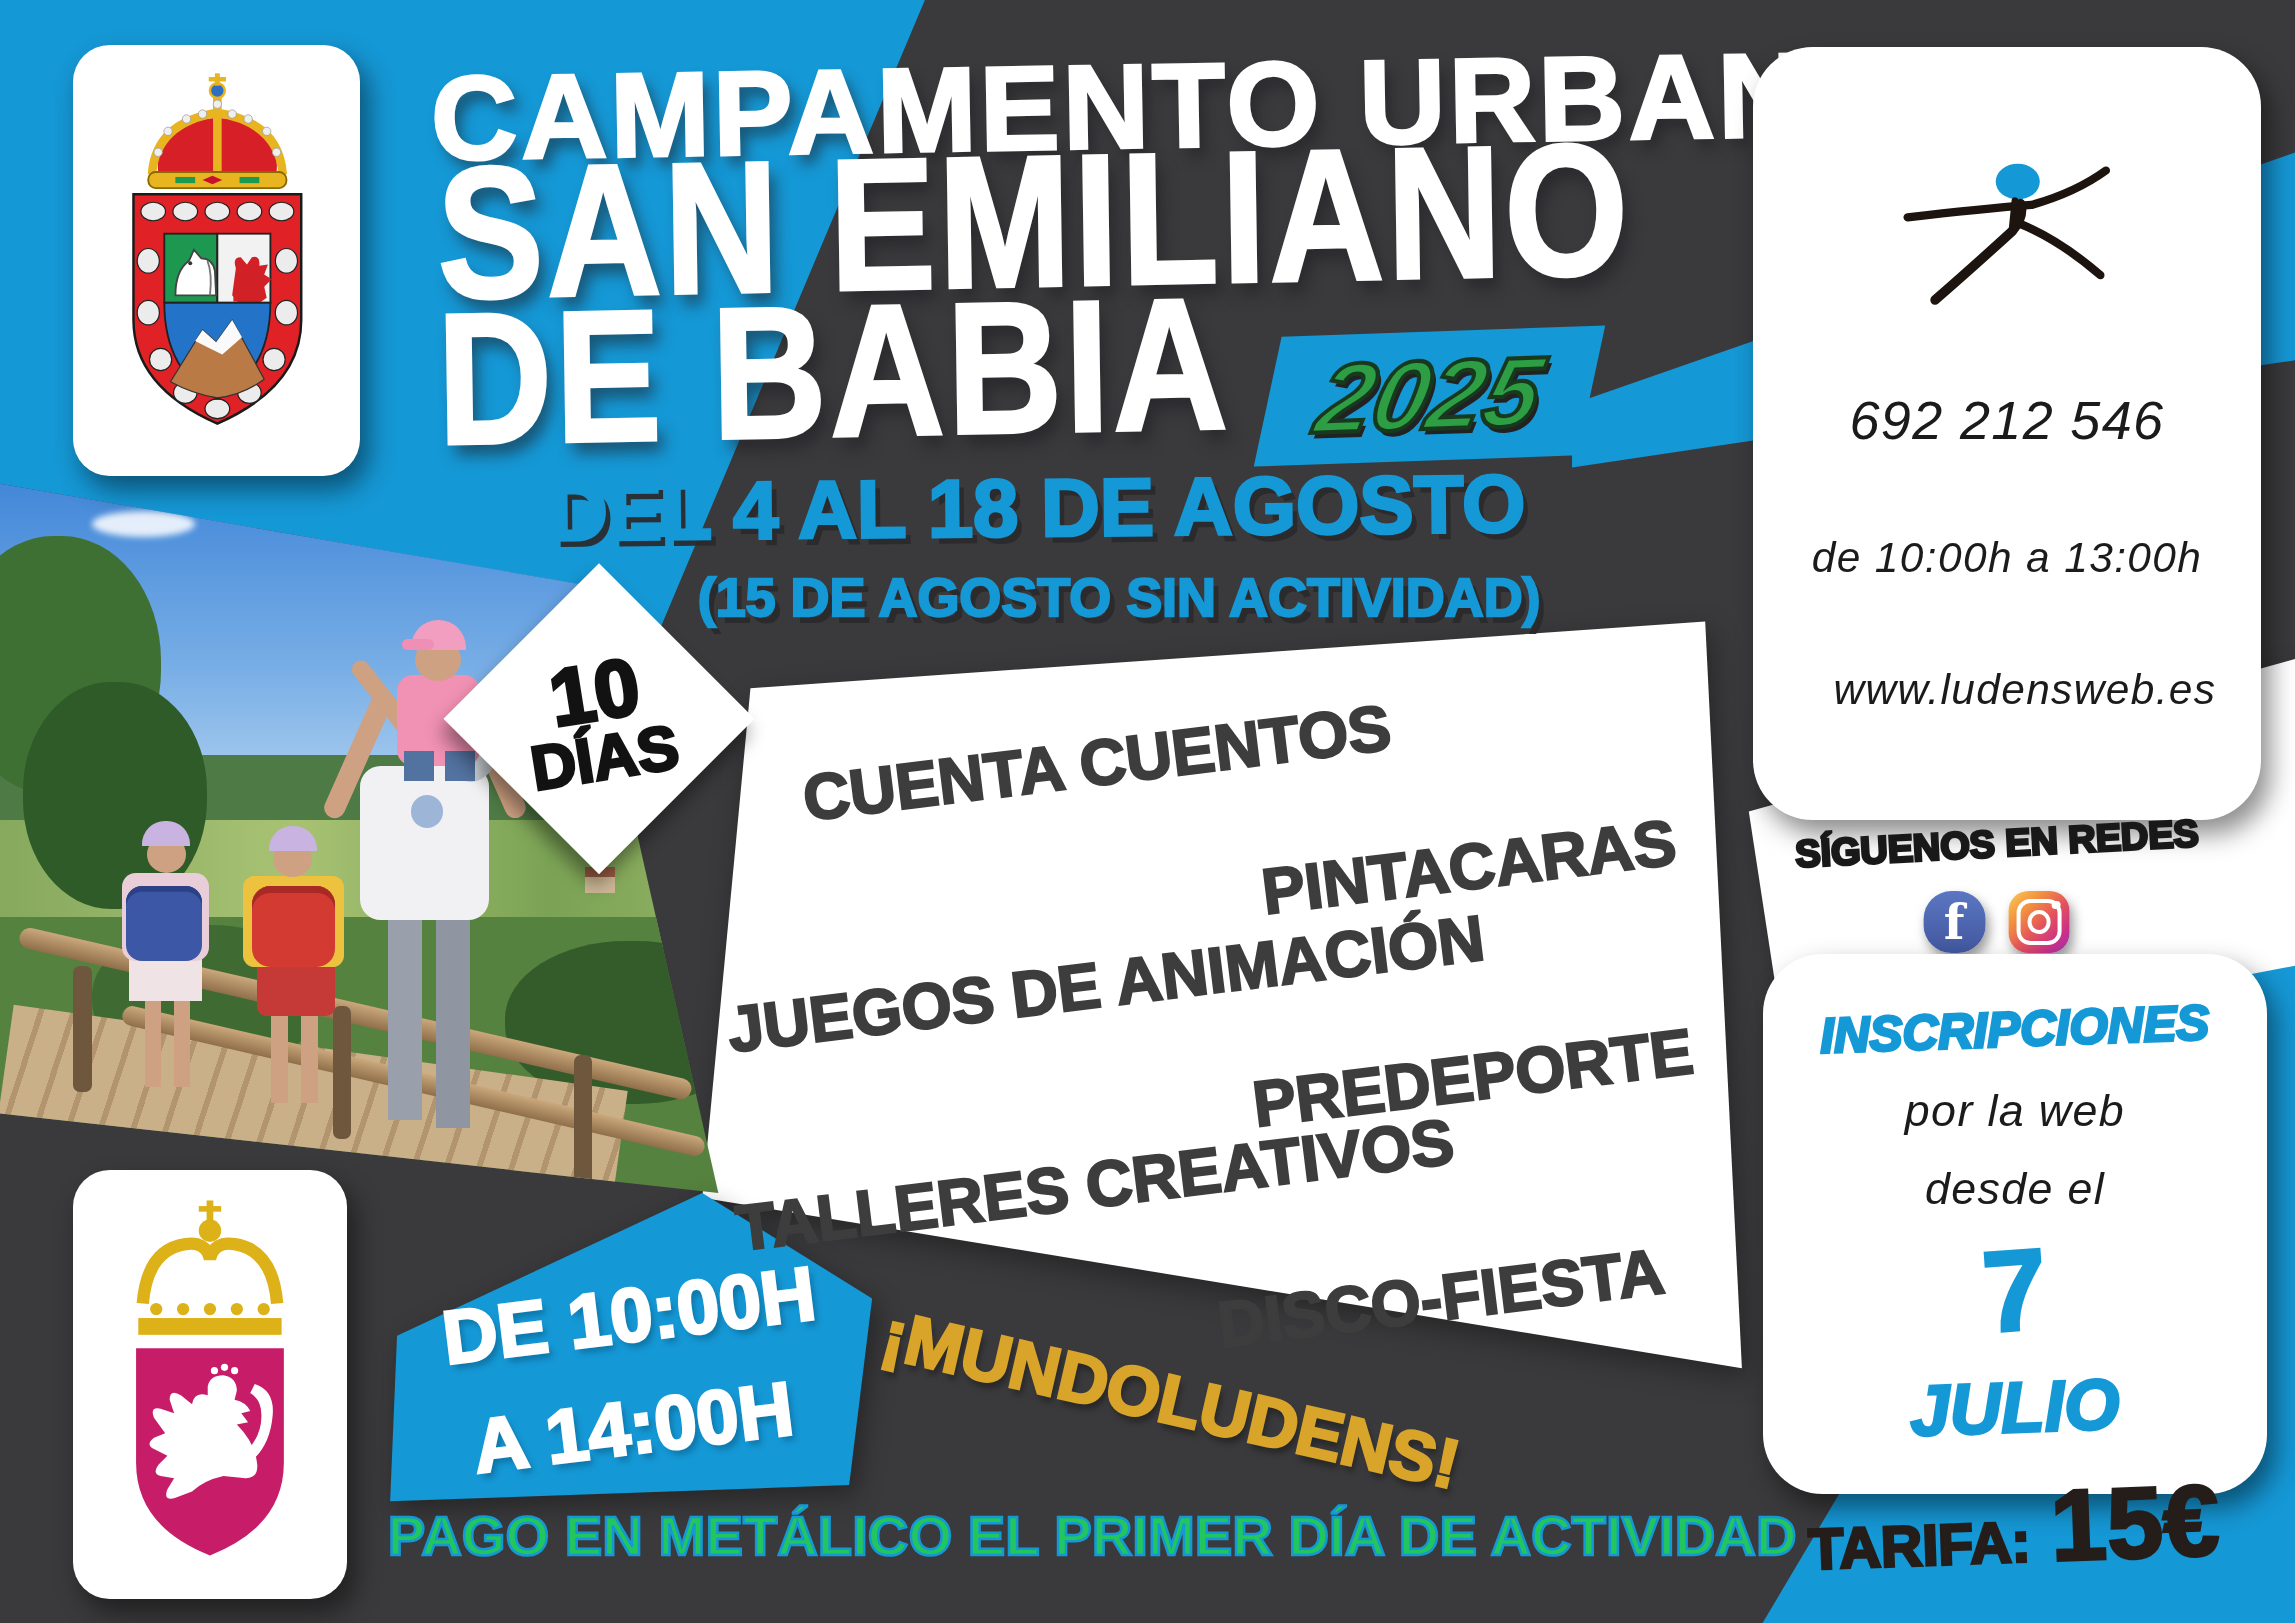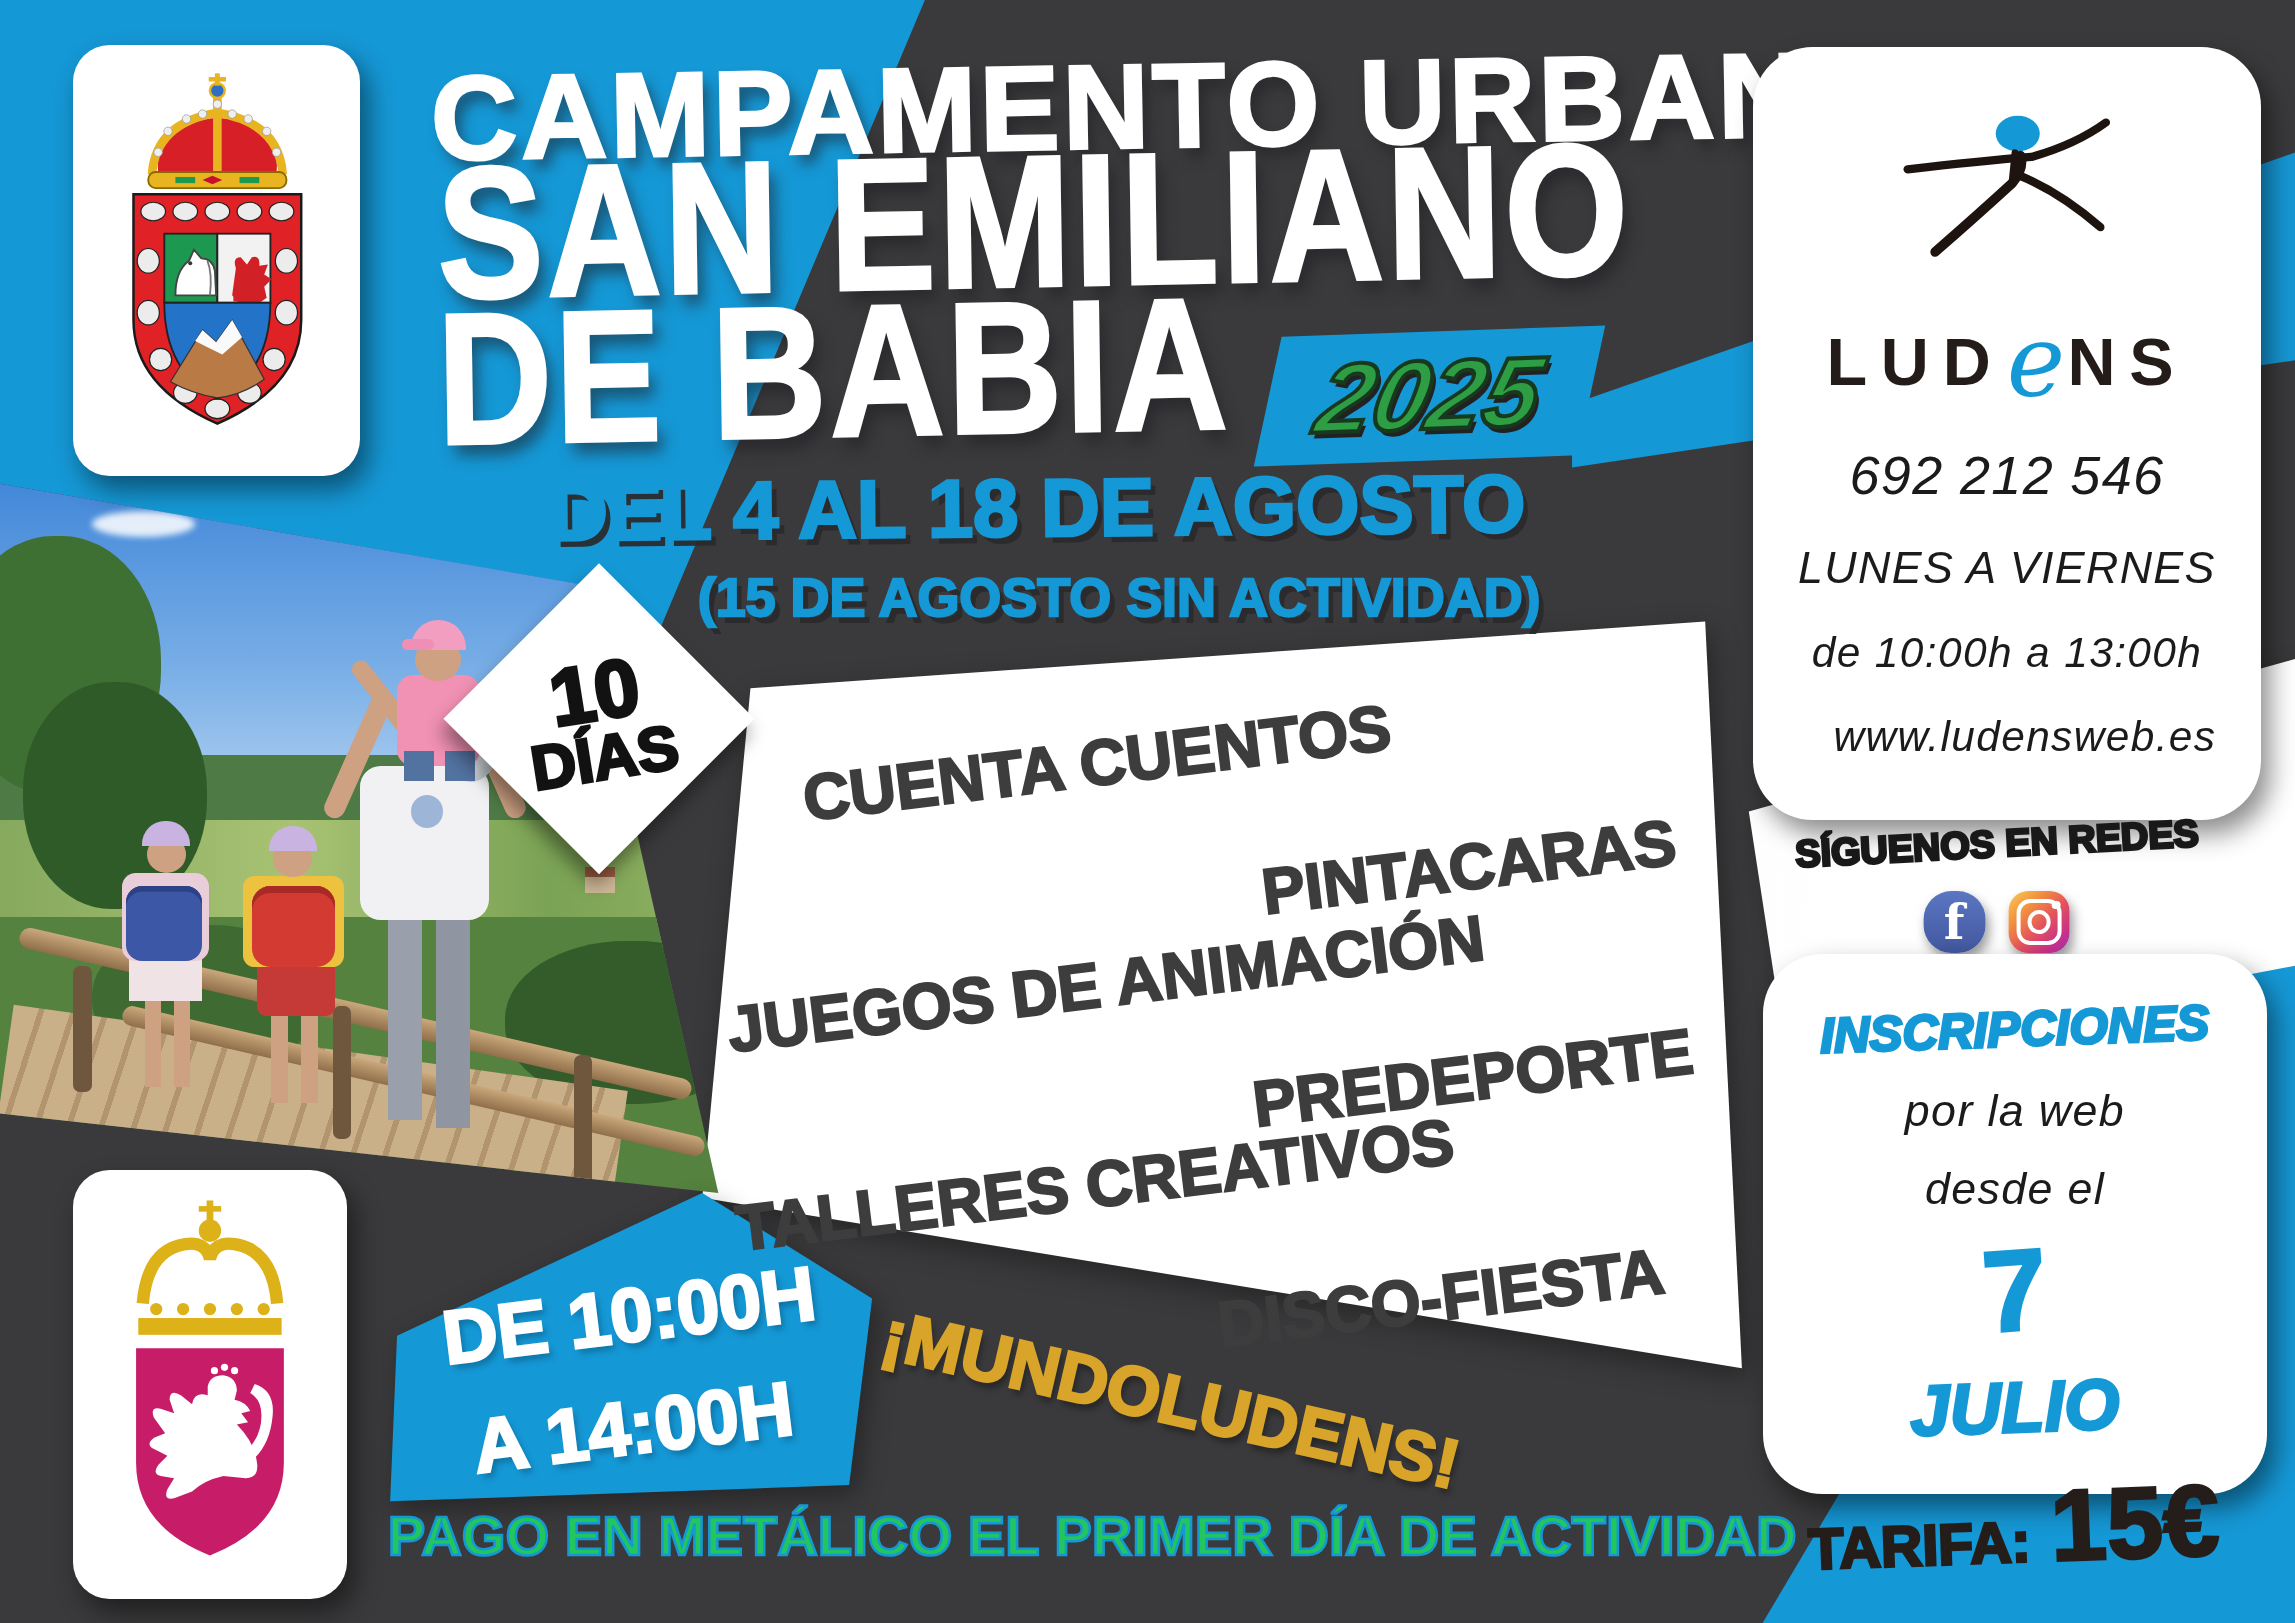--- a/index.html
+++ b/index.html
@@ -241,27 +241,21 @@
   <div class="txt" style="left:16.9%;top:92.6%;font-size:2.45vw;color:#22c55e;-webkit-text-stroke:0.11vw #1598d6;">PAGO EN METÁLICO EL PRIMER DÍA DE ACTIVIDAD</div>
 
   <div class="card" style="left:76.4%;top:2.9%;width:22.1%;height:44.8%;justify-content:space-evenly;padding:1vw 0;">
     <svg viewBox="0 0 160 110" style="width:10vw;height:6.6vw;">
       <ellipse cx="88" cy="20" rx="16" ry="13" fill="#1598d6"></ellipse>
       <path d="M8 46 Q60 40 98 37 Q130 28 152 12" stroke="#1d1410" stroke-width="6" fill="none" stroke-linecap="round"></path>
       <path d="M28 106 Q60 78 84 56 Q93 45 90 36" stroke="#1d1410" stroke-width="7" fill="none" stroke-linecap="round"></path>
       <path d="M88 50 Q118 62 148 88" stroke="#1d1410" stroke-width="6" fill="none" stroke-linecap="round"></path>
       <path d="M86 34 L84 54" stroke="#1d1410" stroke-width="5" stroke-linecap="round"></path>
     </svg>
-    <div style="display:flex;align-items:baseline;">
-      <span style="font-weight:bold;font-size:2.9vw;letter-spacing:0.6vw;color:#241c18;">LUD</span>
-      <span style="font-family:'DejaVu Serif',serif;font-style:italic;font-size:4.3vw;color:#1598d6;position:relative;top:0.45vw;margin:0 0.1vw;">e</span>
-      <span style="font-weight:bold;font-size:2.9vw;letter-spacing:0.6vw;color:#241c18;">NS</span>
-    </div>
     <div class="it" style="font-size:2.35vw;">692 212 546</div>
-    <div class="it" style="font-size:1.95vw;">LUNES A VIERNES</div>
     <div class="it" style="font-size:1.85vw;">de 10:00h a 13:00h</div>
     <div class="it" style="font-size:1.85vw;margin-left:36px;">www.ludensweb.es</div>
   </div>
 
   <div class="txt fat" style="left:87%;top:52%;transform:translate(-50%,-50%) rotate(-3deg);font-size:1.65vw;color:#191919;">SÍGUENOS EN REDES</div>
   <div style="position:absolute;left:87%;top:56.8%;transform:translate(-50%,-50%);display:flex;gap:1vw;">
     <div class="icn fb">f</div>
     <div class="icn ig">
         <i class="fr"></i>
         <i class="ln"></i>

